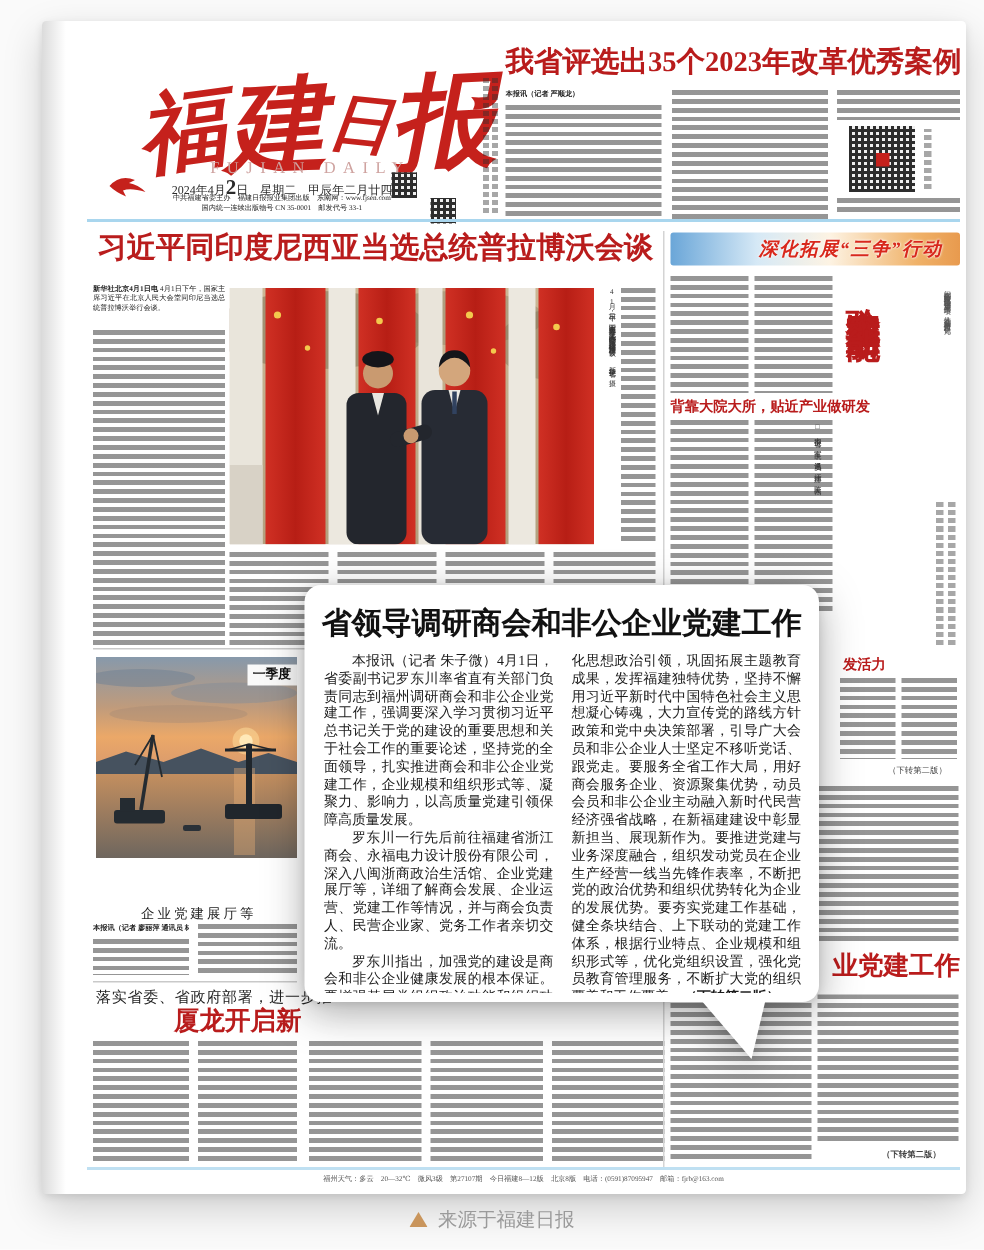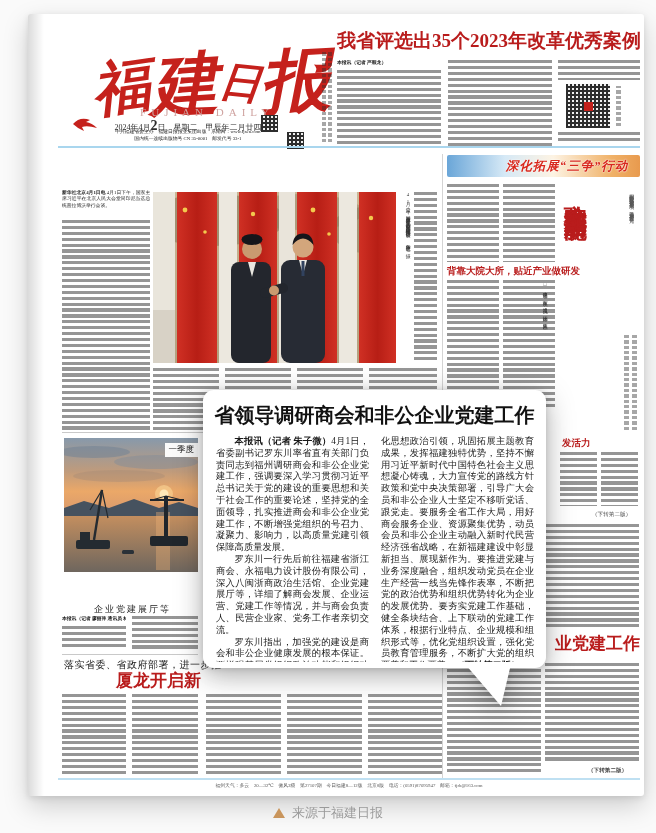--- a/index.html
+++ b/index.html
@@ -123,20 +123,21 @@
     <div class="gk" style="width:82px;height:20px;"></div>
     <div class="qr" style="position:absolute;left:8px;top:24px;width:44px;height:44px;">
         <span class="qrdot"></span>
       </div>
     <div class="gkv" style="position:absolute;left:58px;top:26px;width:5px;height:40px;"></div>
     <div class="gk" style="position:absolute;left:0;top:72px;width:82px;height:12px;"></div>
   </div>
 
   <div class="abs" style="left:30px;top:132px;width:582px;height:2px;background:#a9d6ee;"></div>
 
+  <div class="abs sans hl" style="left:37px;top:137px;width:375px;font-size:19.5px;font-weight:900;white-space:nowrap;letter-spacing:0px;">习近平同印度尼西亚当选总统普拉博沃会谈</div>
 
   <div class="abs" style="left:34px;top:176px;width:88px;height:240px;">
     <div class="micro" style="width:88px;height:28px;">
       <div class="mi" style="width:147px;">
         <span style="font-weight:bold;">新华社北京4月1日电</span>
         <span>4月1日下午，国家主席习近平在北京人民大会堂同印尼当选总统普拉博沃举行会谈。</span>
       </div>
     </div>
     <div class="gk" style="width:88px;height:210px;margin-top:2px;"></div>
   </div>
@@ -228,21 +229,21 @@
       <rect x="12" y="102" width="34" height="9" rx="2" fill="#242b31"></rect>
       <rect x="16" y="94" width="10" height="9" fill="#242b31"></rect>
       <path d="M30 102 L38 52" stroke="#242b31" stroke-width="2.4"></path>
       <path d="M38 52 L26 72 M38 52 L44 80" stroke="#242b31" stroke-width="1.2"></path>
       <rect x="100" y="58" width="4" height="44" fill="#20262c"></rect>
       <path d="M86 62 L120 62" stroke="#20262c" stroke-width="2"></path>
       <path d="M102 58 L88 62 M102 58 L118 62" stroke="#20262c" stroke-width="1"></path>
       <rect x="86" y="98" width="38" height="10" rx="2" fill="#20262c"></rect>
       <rect x="58" y="112" width="12" height="4" rx="1.5" fill="#2a3138"></rect>
     </svg>
-    <div class="abs serif" style="right:0;top:5px;background:rgba(255,255,255,.95);padding:1px 4px;font-size:8.5px;font-weight:normal;color:#111;margin-left:28px;">一季度</div>
+    <div class="abs serif" style="right:0;top:5px;background:rgba(255,255,255,.95);padding:1px 4px;font-size:8.5px;font-weight:bold;color:#111;margin-left:28px;">一季度</div>
   </div>
 
   <div class="abs serif" style="left:66px;top:589px;width:120px;font-size:9px;letter-spacing:2px;color:#222;white-space:nowrap;">企业党建展厅等</div>
   <div class="abs" style="left:34px;top:602px;width:64px;height:34px;">
     <div class="micro" style="width:64px;height:8px;">
         <div class="mi" style="width:150px;font-weight:bold;">本报讯（记者 廖丽萍 通讯员 林开宇）</div>
       </div>
     <div class="gk" style="width:64px;height:24px;margin-top:2px;"></div>
   </div>
   <div class="abs gk" style="left:104px;top:602px;width:66px;height:34px;"></div>
@@ -300,21 +301,21 @@
   <div class="abs" style="left:30px;top:764px;width:582px;height:1.5px;background:#bfe0f2;"></div>
   <div class="abs micro" style="left:30px;top:769px;width:582px;height:8px;">
     <div class="mi" style="width:970px;text-align:center;color:#555;">福州天气：多云　20—32℃　微风3级　第27107期　今日福建8—12版　北京8版　电话：(0591)87095947　邮箱：fjrb@163.com</div>
   </div>
 
   <div id="popup-wrap" class="abs" style="left:175px;top:376px;width:392px;height:322px;">
     <div id="popup-box">
       <div id="popup-title">省领导调研商会和非公企业党建工作</div>
       <div style="position:absolute;left:13px;top:46px;display:flex;gap:12px;">
         <div class="pcol">
-          <p><span style="font-weight:bold;">本报讯（记者 朱子微）</span><span>4月1日，省委副书记罗东川率省直有关部门负责同志到福州调研商会和非公企业党建工作，强调要深入学习贯彻习近平总书记关于党的建设的重要思想和关于社会工作的重要论述，坚持党的全面领导，扎实推进商会和非公企业党建工作，不断增强党组织的号召力、凝聚力、影响力，以高质量党建引领保障高质量发展。</span></p>
+          <p><span style="font-weight:normal;">本报讯（记者 朱子微）</span><span>4月1日，省委副书记罗东川率省直有关部门负责同志到福州调研商会和非公企业党建工作，强调要深入学习贯彻习近平总书记关于党的建设的重要思想和关于社会工作的重要论述，坚持党的全面领导，扎实推进商会和非公企业党建工作，企业规模和组织形式等、凝聚力、影响力，以高质量党建引领保障高质量发展。</span></p>
           <p>罗东川一行先后前往福建省浙江商会、永福电力设计股份有限公司，深入八闽浙商政治生活馆、企业党建展厅等，详细了解商会发展、企业运营、党建工作等情况，并与商会负责人、民营企业家、党务工作者亲切交流。</p>
           <p>罗东川指出，加强党的建设是商会和非公企业健康发展的根本保证。要增强基层党组织政治功能和组织功能，强</p>
         </div>
         <div class="pcol">
           <p class="noindent"><span>化思想政治引领，巩固拓展主题教育成果，发挥福建独特优势，坚持不懈用习近平新时代中国特色社会主义思想凝心铸魂，大力宣传党的路线方针政策和党中央决策部署，引导广大会员和非公企业人士坚定不移听党话、跟党走。要服务全省工作大局，用好商会服务企业、资源聚集优势，动员会员和非公企业主动融入新时代民营经济强省战略，在新福建建设中彰显新担当、展现新作为。要推进党建与业务深度融合，组织发动党员在企业生产经营一线当先锋作表率，不断把党的政治优势和组织优势转化为企业的发展优势。要夯实党建工作基础，健全条块结合、上下联动的党建工作体系，根据行业特点、企业规模和组织形式等，优化党组织设置，强化党员教育管理服务，不断扩大党的组织覆盖和工作覆盖。</span><span style="font-weight:bold;">（下转第二版）</span></p>
         </div>
       </div>
     </div>
     <svg style="position:absolute;left:256px;top:274px;" width="58" height="46" viewBox="0 0 58 46">
       <polygon points="6,0 52,0 42,42" fill="#ffffff"></polygon>

